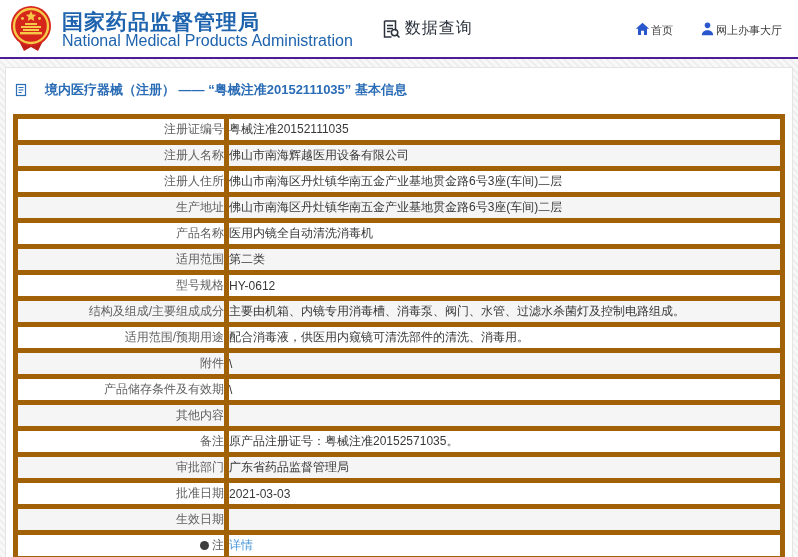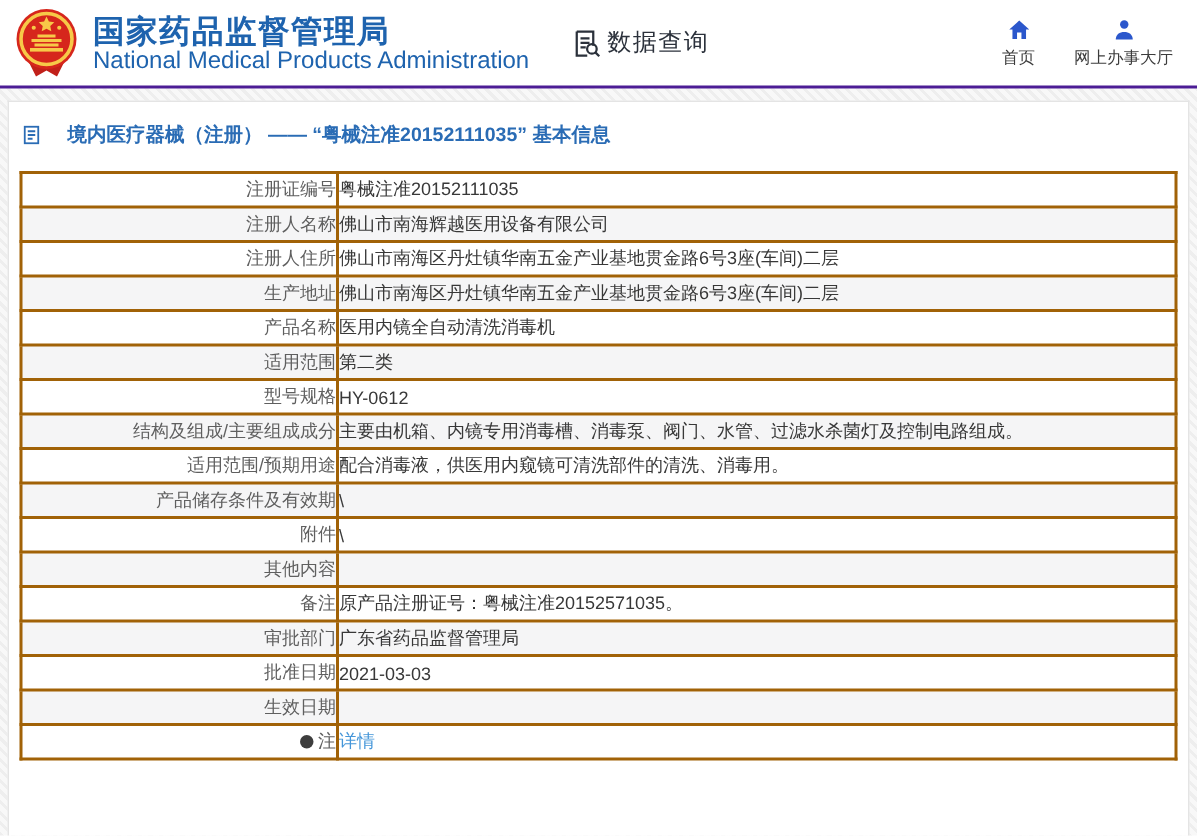--- a/index.html
+++ b/index.html
@@ -19,21 +19,21 @@
   }
   .logo-wrap { display:flex; align-items:center; margin-left:8px; }
   .emblem { width:46px; height:48px; flex:0 0 auto; }
   .title-block { margin-left:8px; }
   .cn-title { color:#1e63ae; font-size:21px; font-weight:bold; letter-spacing:1px; line-height:24px; }
   .en-title { color:#1e63ae; font-size:16px; line-height:13px; }
   .data-query { display:flex; align-items:center; margin-left:28px; cursor:pointer; }
   .data-query svg { width:20px; height:20px; }
   .data-query-label { font-size:16px; color:#2b313b; margin-left:4px; letter-spacing:1px; }
   .header-nav { margin-left:auto; margin-right:16px; display:flex; gap:26px; }
-  .nav-item { display:flex; flex-direction:column; align-items:center; cursor:pointer; }
+  .nav-item { display:flex; flex-direction:row; align-items:center; cursor:pointer; }
   .nav-item svg { width:17px; height:16px; }
   .nav-label { font-size:11px; color:#3c3c3c; margin-top:3px; white-space:nowrap; }
 
   
   .content {
     position:absolute; top:67px; left:5px; width:788px; bottom:0;
     background:#ffffff; border:1px solid #e4e4e4; border-bottom:none;
   }
   .breadcrumb {
     display:flex; align-items:center; gap:17px;
@@ -45,21 +45,21 @@
   
   table.info {
     border-collapse:collapse;
     margin:15px 7px 0 7px;
     width:calc(100% - 14px);
     table-layout:fixed;
     font-size:12px;
   }
   table.info tr { height:23px; }
   table.info tr:nth-child(even) td { background:#f5f5f6; }
-  table.info td { border:2px solid #a16207; padding:2px 0; vertical-align:middle; }
+  table.info td { border:5px solid #a16207; padding:2px 0; vertical-align:middle; }
   td.lbl {
     width:211px; text-align:right; padding-right:10px;
     color:#5f5f5f; white-space:nowrap;
   }
   td.val { padding-left:12px; color:#383838; white-space:nowrap; overflow:hidden; }
   td.val a { color:#4596d9; text-decoration:none; }
   .note-dot {
     display:inline-block; width:9px; height:9px; border-radius:50%;
     background:#3d3d3d; margin-right:3px; position:relative; top:1px;
   }
@@ -155,25 +155,25 @@
   </tr>
         <tr>
     <td class="lbl">结构及组成/主要组成成分</td>
     <td class="val">主要由机箱、内镜专用消毒槽、消毒泵、阀门、水管、过滤水杀菌灯及控制电路组成。</td>
   </tr>
         <tr>
     <td class="lbl">适用范围/预期用途</td>
     <td class="val">配合消毒液，供医用内窥镜可清洗部件的清洗、消毒用。</td>
   </tr>
         <tr>
+    <td class="lbl">附件</td>
+    <td class="val">\</td>
+  </tr>
+        <tr>
     <td class="lbl">产品储存条件及有效期</td>
-    <td class="val">\</td>
-  </tr>
-        <tr>
-    <td class="lbl">附件</td>
     <td class="val">\</td>
   </tr>
         <tr>
     <td class="lbl">其他内容</td>
     <td class="val"></td>
   </tr>
         <tr>
     <td class="lbl">备注</td>
     <td class="val">原产品注册证号：粤械注准20152571035。</td>
   </tr>

